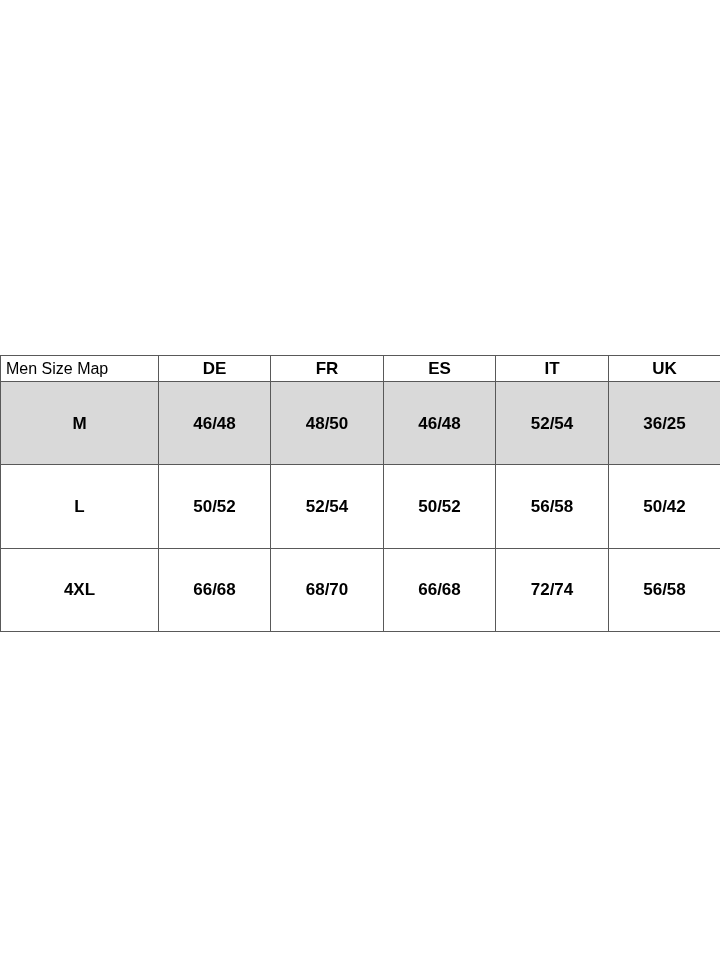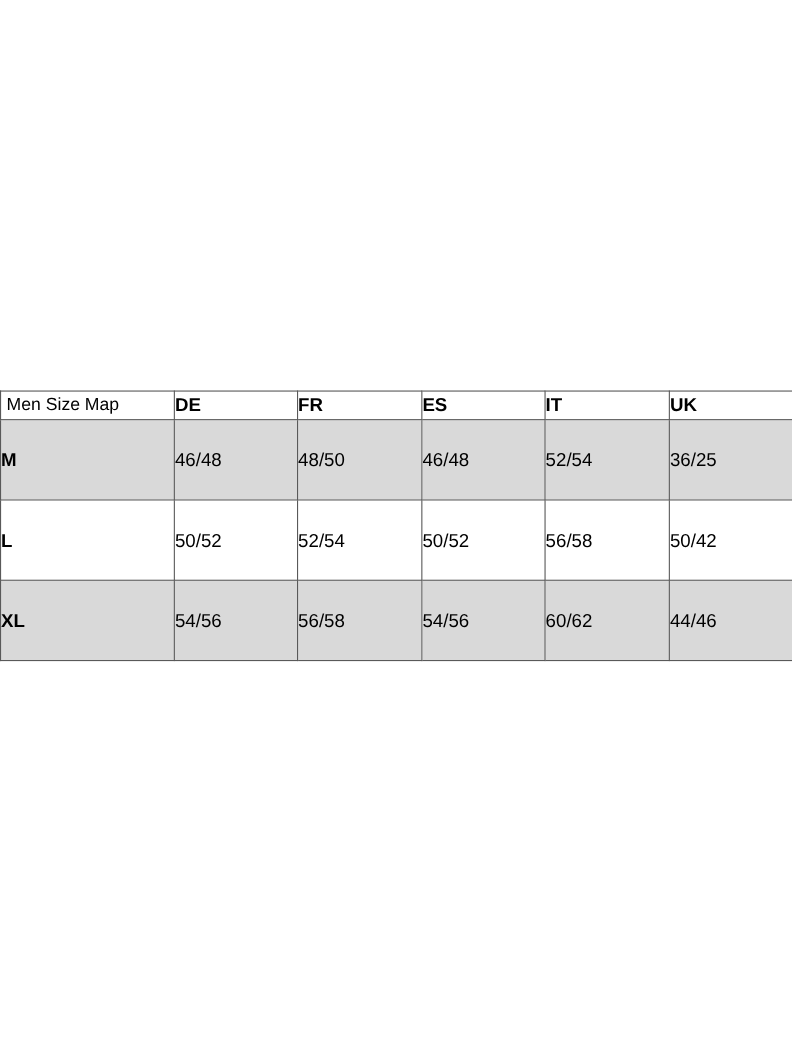--- a/index.html
+++ b/index.html
@@ -22,46 +22,46 @@
     position: relative;
     width: 720px;
     height: 960px;
     background: var(--background);
   }
   table.size-table {
     position: absolute;
     top: 355px;
     left: 0;
     width: 720px;
-    height: 246px;
+    height: 277px;
     border-collapse: collapse;
     table-layout: fixed;
     background: var(--row-plain);
   }
   .size-table th,
   .size-table td {
     border: 1px solid var(--border);
-    text-align: left;
+    text-align: center;
     vertical-align: middle;
     font-size: 17px;
     line-height: 1;
     white-space: nowrap;
     overflow: hidden;
   }
   .size-table thead tr { height: 26px; }
   .size-table tbody tr { height: 36px; }
   .size-table th.title-cell {
     text-align: left;
     font-weight: 400;
     padding-left: 5px;
     font-size: 16px;
   }
   .size-table th.col-header { font-weight: 700; }
   .size-table td.size-label { font-weight: 700; }
-  .size-table td.value-cell { font-weight: 400; }
+  .size-table td.value-cell { font-weight: 700; }
   .size-table tbody tr.shaded { background: var(--row-shade); }
   .size-table tbody tr.plain  { background: var(--row-plain); }
 </style>
 </head>
 <body>
 
 <div class="page">
   <table class="size-table">
     <colgroup>
       <col style="width:158px">
@@ -91,23 +91,23 @@
           <td class="value-cell">36/25</td>
         </tr>
         <tr class="plain">
           <td class="size-label">L</td>
           <td class="value-cell">50/52</td>
           <td class="value-cell">52/54</td>
           <td class="value-cell">50/52</td>
           <td class="value-cell">56/58</td>
           <td class="value-cell">50/42</td>
         </tr>
-        <tr class="shaded">
-          <td class="size-label">XL</td>
-          <td class="value-cell">54/56</td>
+        <tr class="plain">
+          <td class="size-label">4XL</td>
+          <td class="value-cell">66/68</td>
+          <td class="value-cell">68/70</td>
+          <td class="value-cell">66/68</td>
+          <td class="value-cell">72/74</td>
           <td class="value-cell">56/58</td>
-          <td class="value-cell">54/56</td>
-          <td class="value-cell">60/62</td>
-          <td class="value-cell">44/46</td>
         </tr>
       </tbody>
   </table>
 </div>
 
 </body></html>

